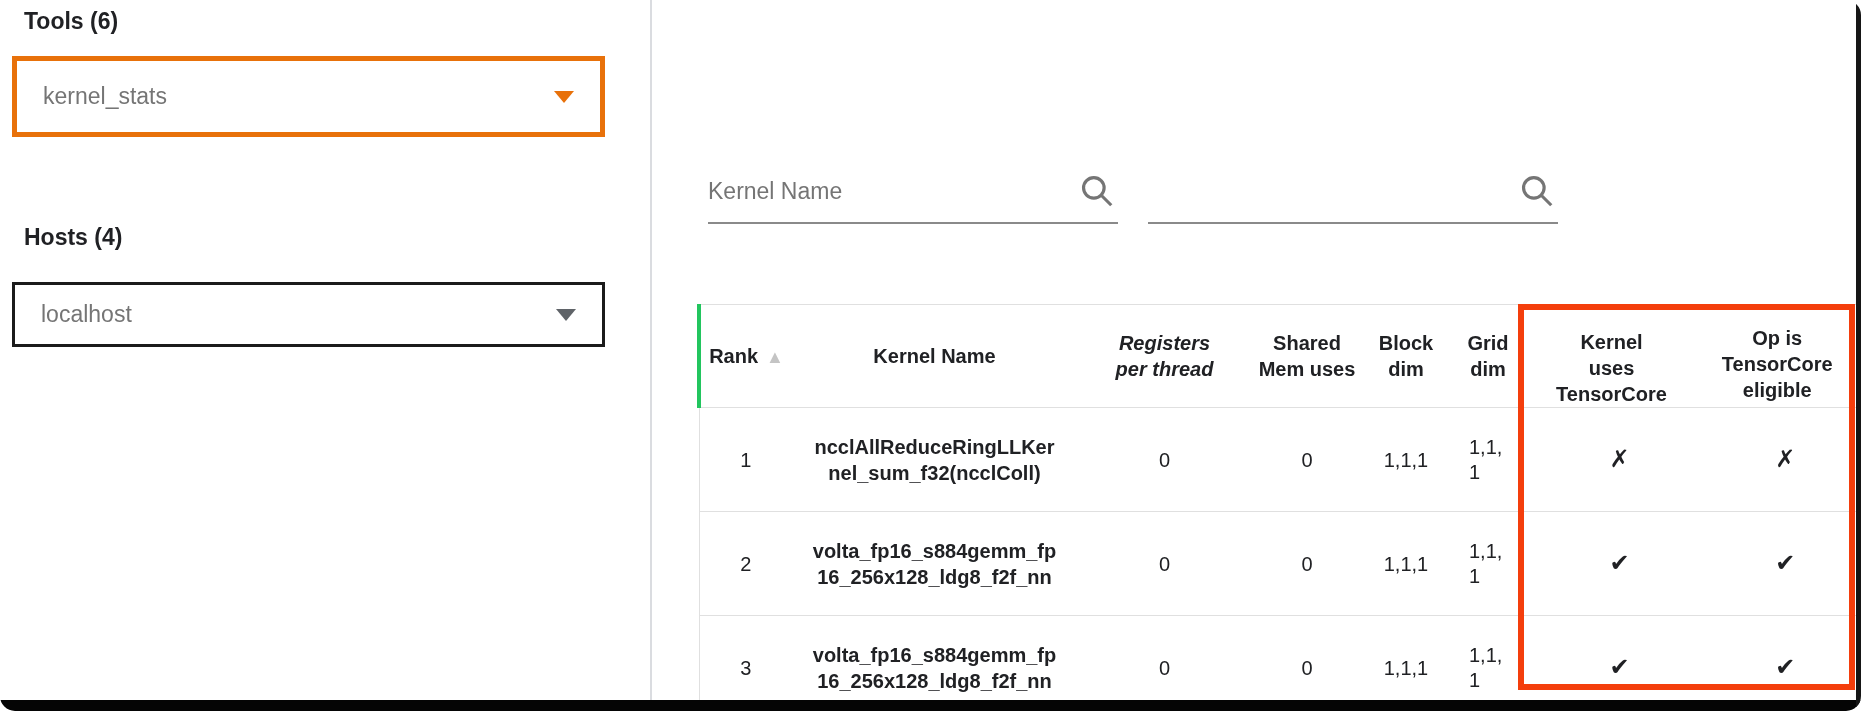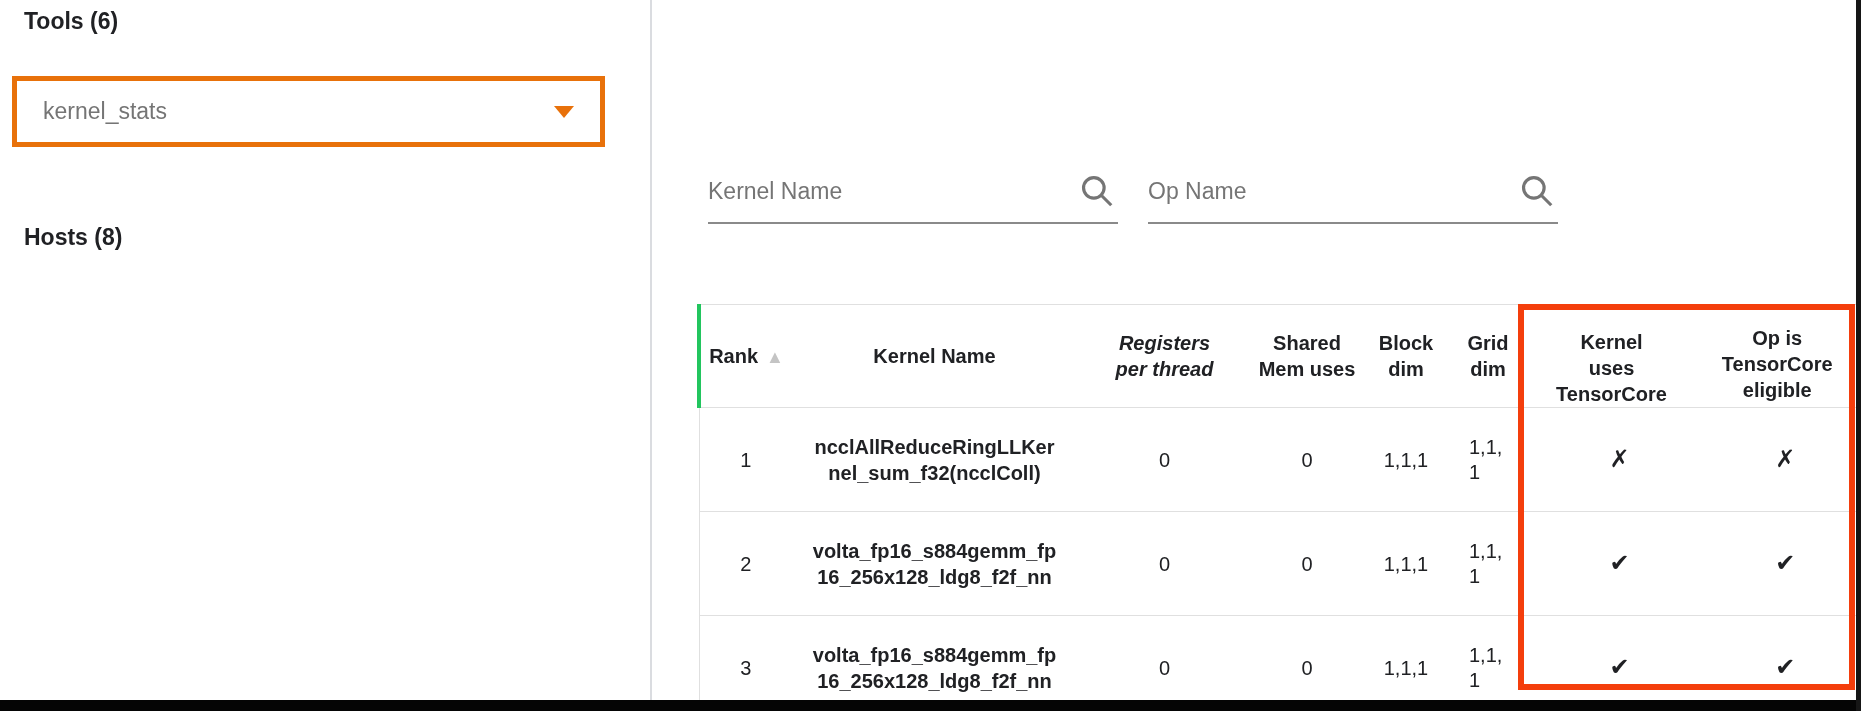--- a/index.html
+++ b/index.html
@@ -1,28 +1,28 @@
 <!DOCTYPE html>
 <html><head>
 <meta charset="utf-8">
 <style>
   * { margin: 0; padding: 0; box-sizing: border-box; }
   html, body { width: 1861px; height: 711px; background: #ffffff; }
   body { font-family: "Liberation Sans", "DejaVu Sans", sans-serif; color: #202124; }
-  #screen { position: relative; width: 1861px; height: 711px; overflow: hidden; background: #fff; }
+  #screen { position: relative; width: 1861px; height: 711px; overflow: hidden; background: #fff; border-radius: 15px; }
 
   
   .side-label { position: absolute; left: 24px; font-size: 23px; font-weight: 700; color: #202124; }
   #tools-label { top: 8px; }
   #hosts-label { top: 224px; }
 
   .select-box { position: absolute; left: 12px; width: 593px; background: #fff;
                 display: flex; align-items: center; justify-content: space-between;
                 padding: 0 26px; cursor: pointer; }
-  #tools-select { top: 76px; height: 71px; border: 5px solid #e8710a; }
+  #tools-select { top: 56px; height: 81px; border: 5px solid #e8710a; }
   #hosts-select { top: 282px; height: 65px; border: 3px solid #1b1b1b; }
   .select-value { font-size: 23px; color: #757575; }
   .caret { width: 0; height: 0; border-left: 10px solid transparent; border-right: 10px solid transparent; }
   .caret.orange { border-top: 12px solid #e8710a; }
   .caret.dark   { border-top: 12px solid #5f6368; }
 
   
   #divider { position: absolute; left: 650px; top: 0; width: 2px; height: 700px; background: #dadce0; }
 
   
@@ -82,36 +82,39 @@
 
 <div id="screen">
 
   <div class="side-label" id="tools-label">Tools (6)</div>
 
   <div class="select-box" id="tools-select">
     <span class="select-value">kernel_stats</span>
     <span class="caret orange"></span>
   </div>
 
-  <div class="side-label" id="hosts-label">Hosts (8)</div>
+  <div class="side-label" id="hosts-label">Hosts (4)</div>
 
+  <div class="select-box" id="hosts-select">
+    <span class="select-value">localhost</span>
+    <span class="caret dark"></span>
+  </div>
 
   <div id="divider"></div>
 
 
   <div class="filter-field" id="kernel-name-field">
     <input type="text" placeholder="Kernel Name" style="">
     <svg class="search-icon" viewBox="0 0 24 24">
       <circle cx="10" cy="10" r="6.5" fill="none" stroke="#757575" stroke-width="2"></circle>
       <line x1="15" y1="15" x2="21" y2="21" stroke="#757575" stroke-width="2"></line>
     </svg>
   </div>
 
   <div class="filter-field" id="op-name-field">
-    <input type="text" placeholder="Op Name" style="">
     <svg class="search-icon" viewBox="0 0 24 24">
       <circle cx="10" cy="10" r="6.5" fill="none" stroke="#757575" stroke-width="2"></circle>
       <line x1="15" y1="15" x2="21" y2="21" stroke="#757575" stroke-width="2"></line>
     </svg>
   </div>
 
   <table id="kernel-table">
     <colgroup>
       <col class="c1">
         <col class="c2">

